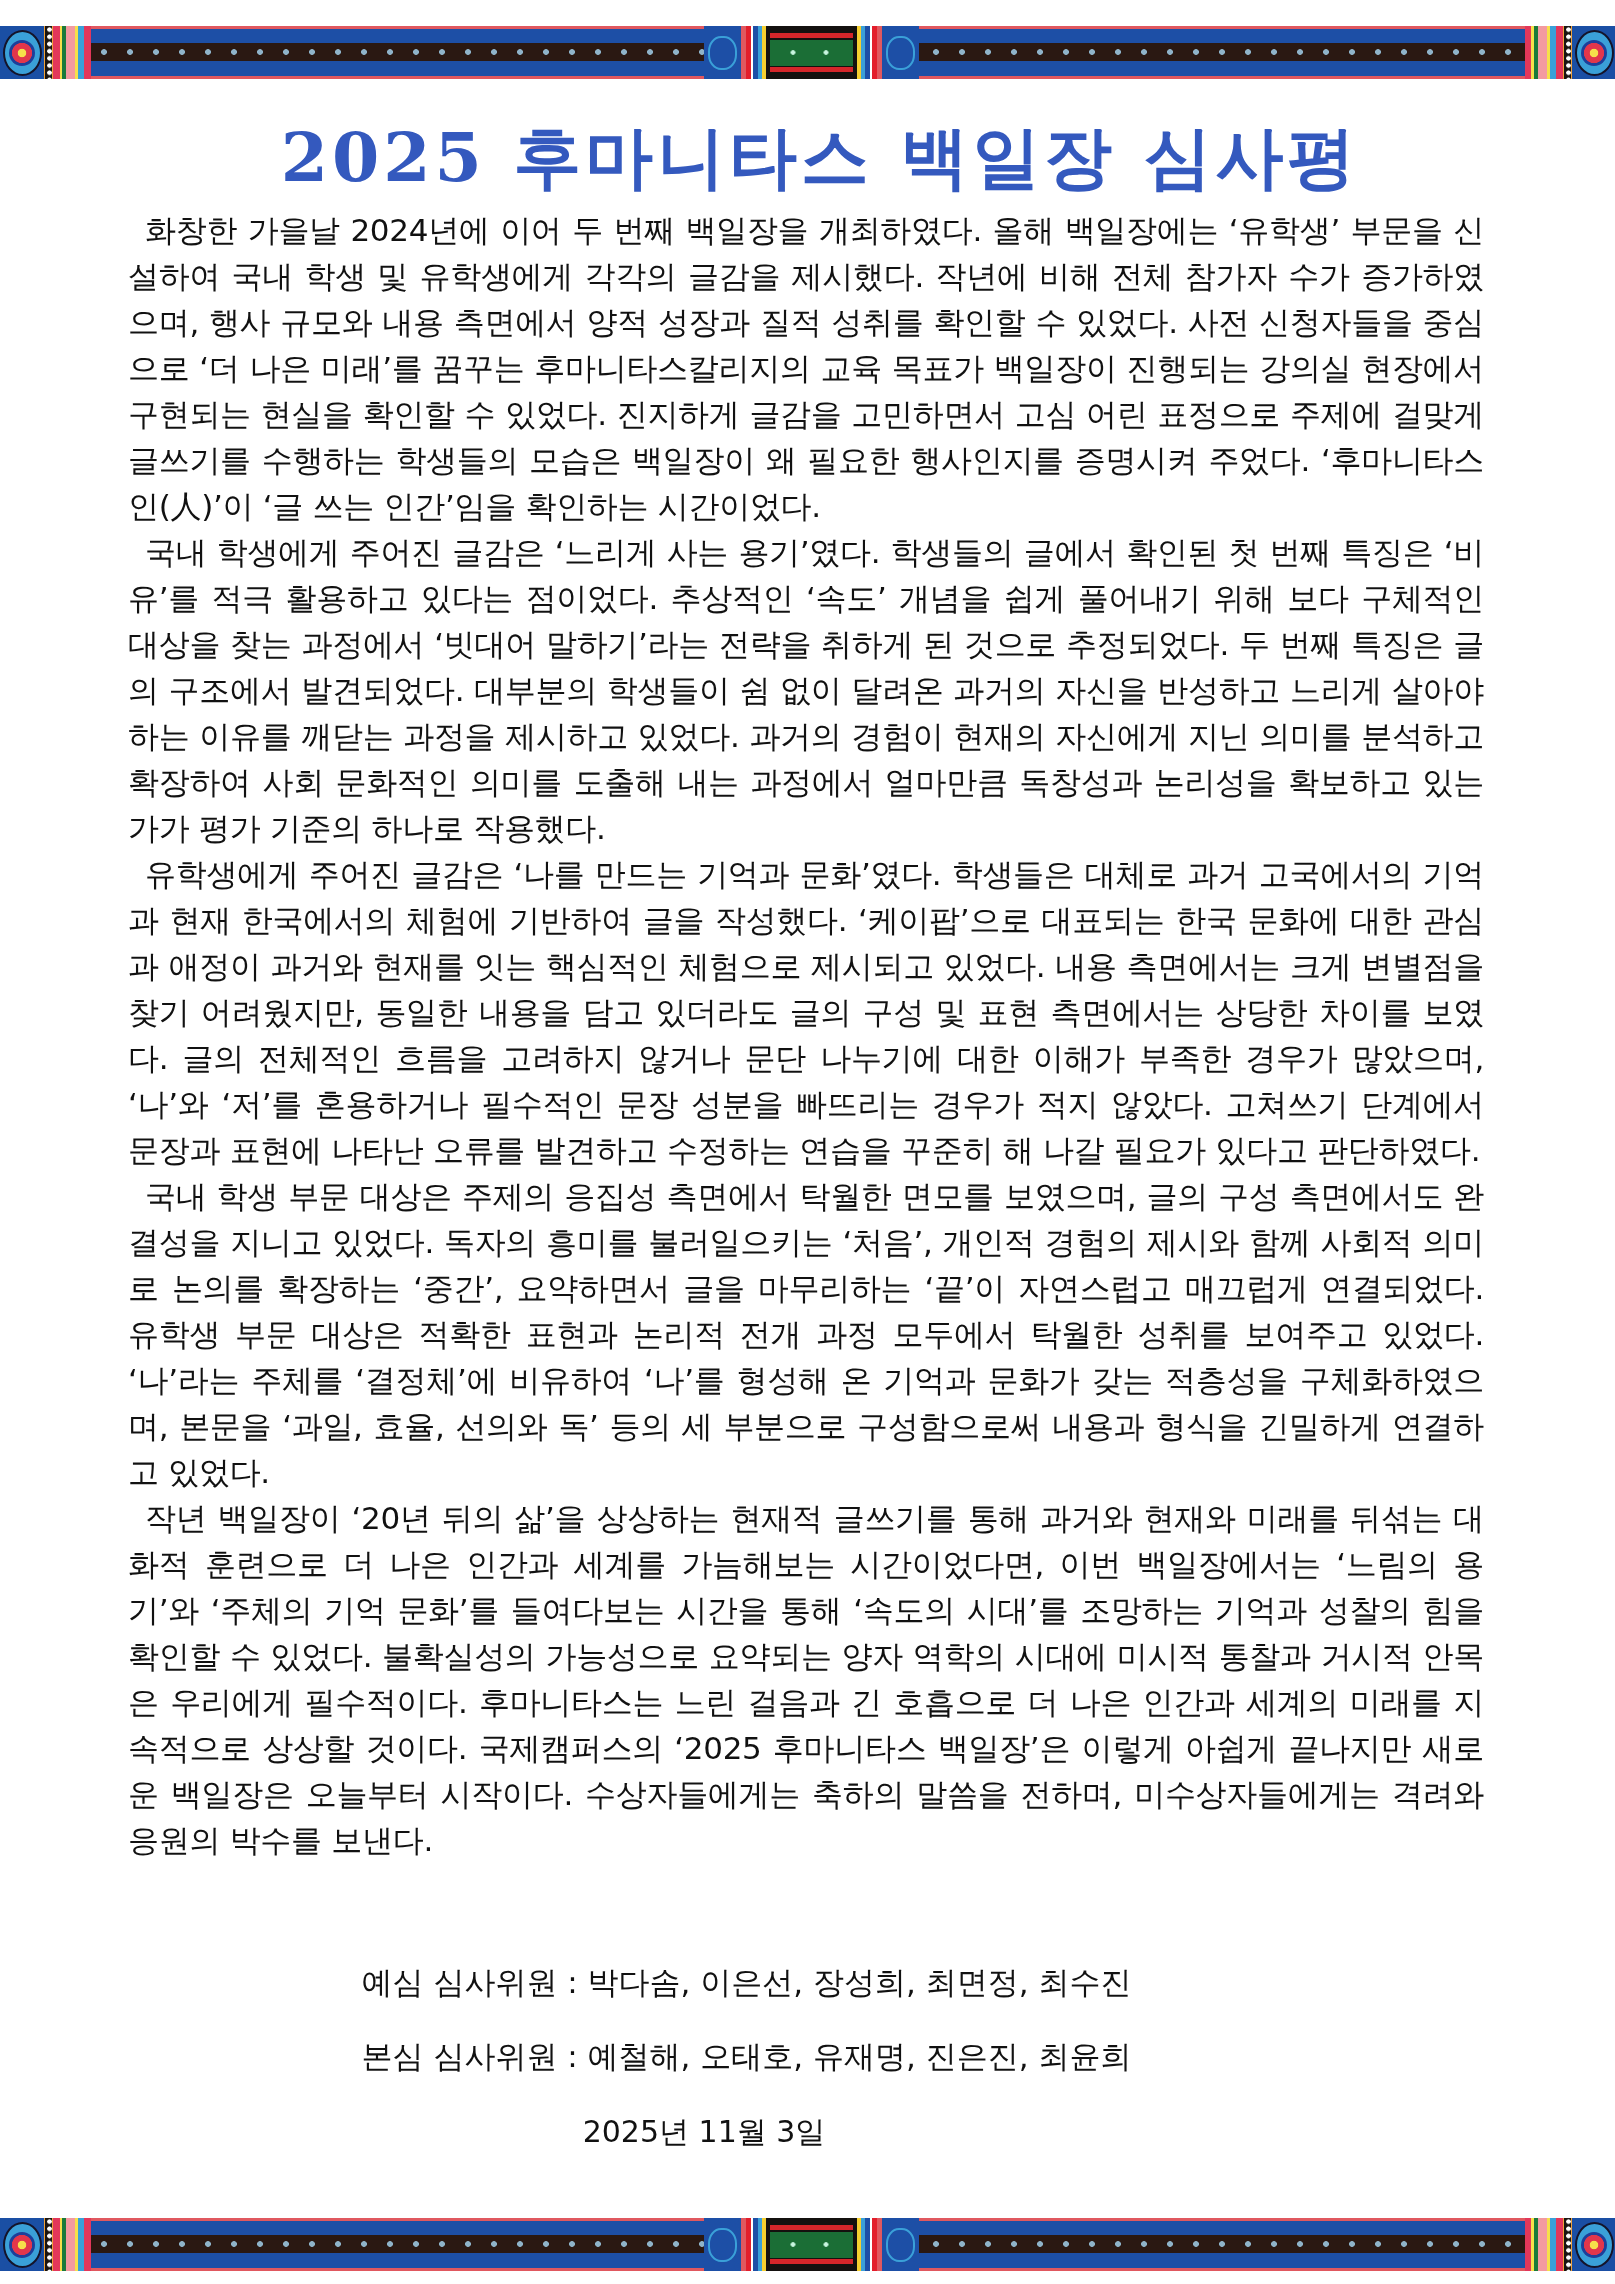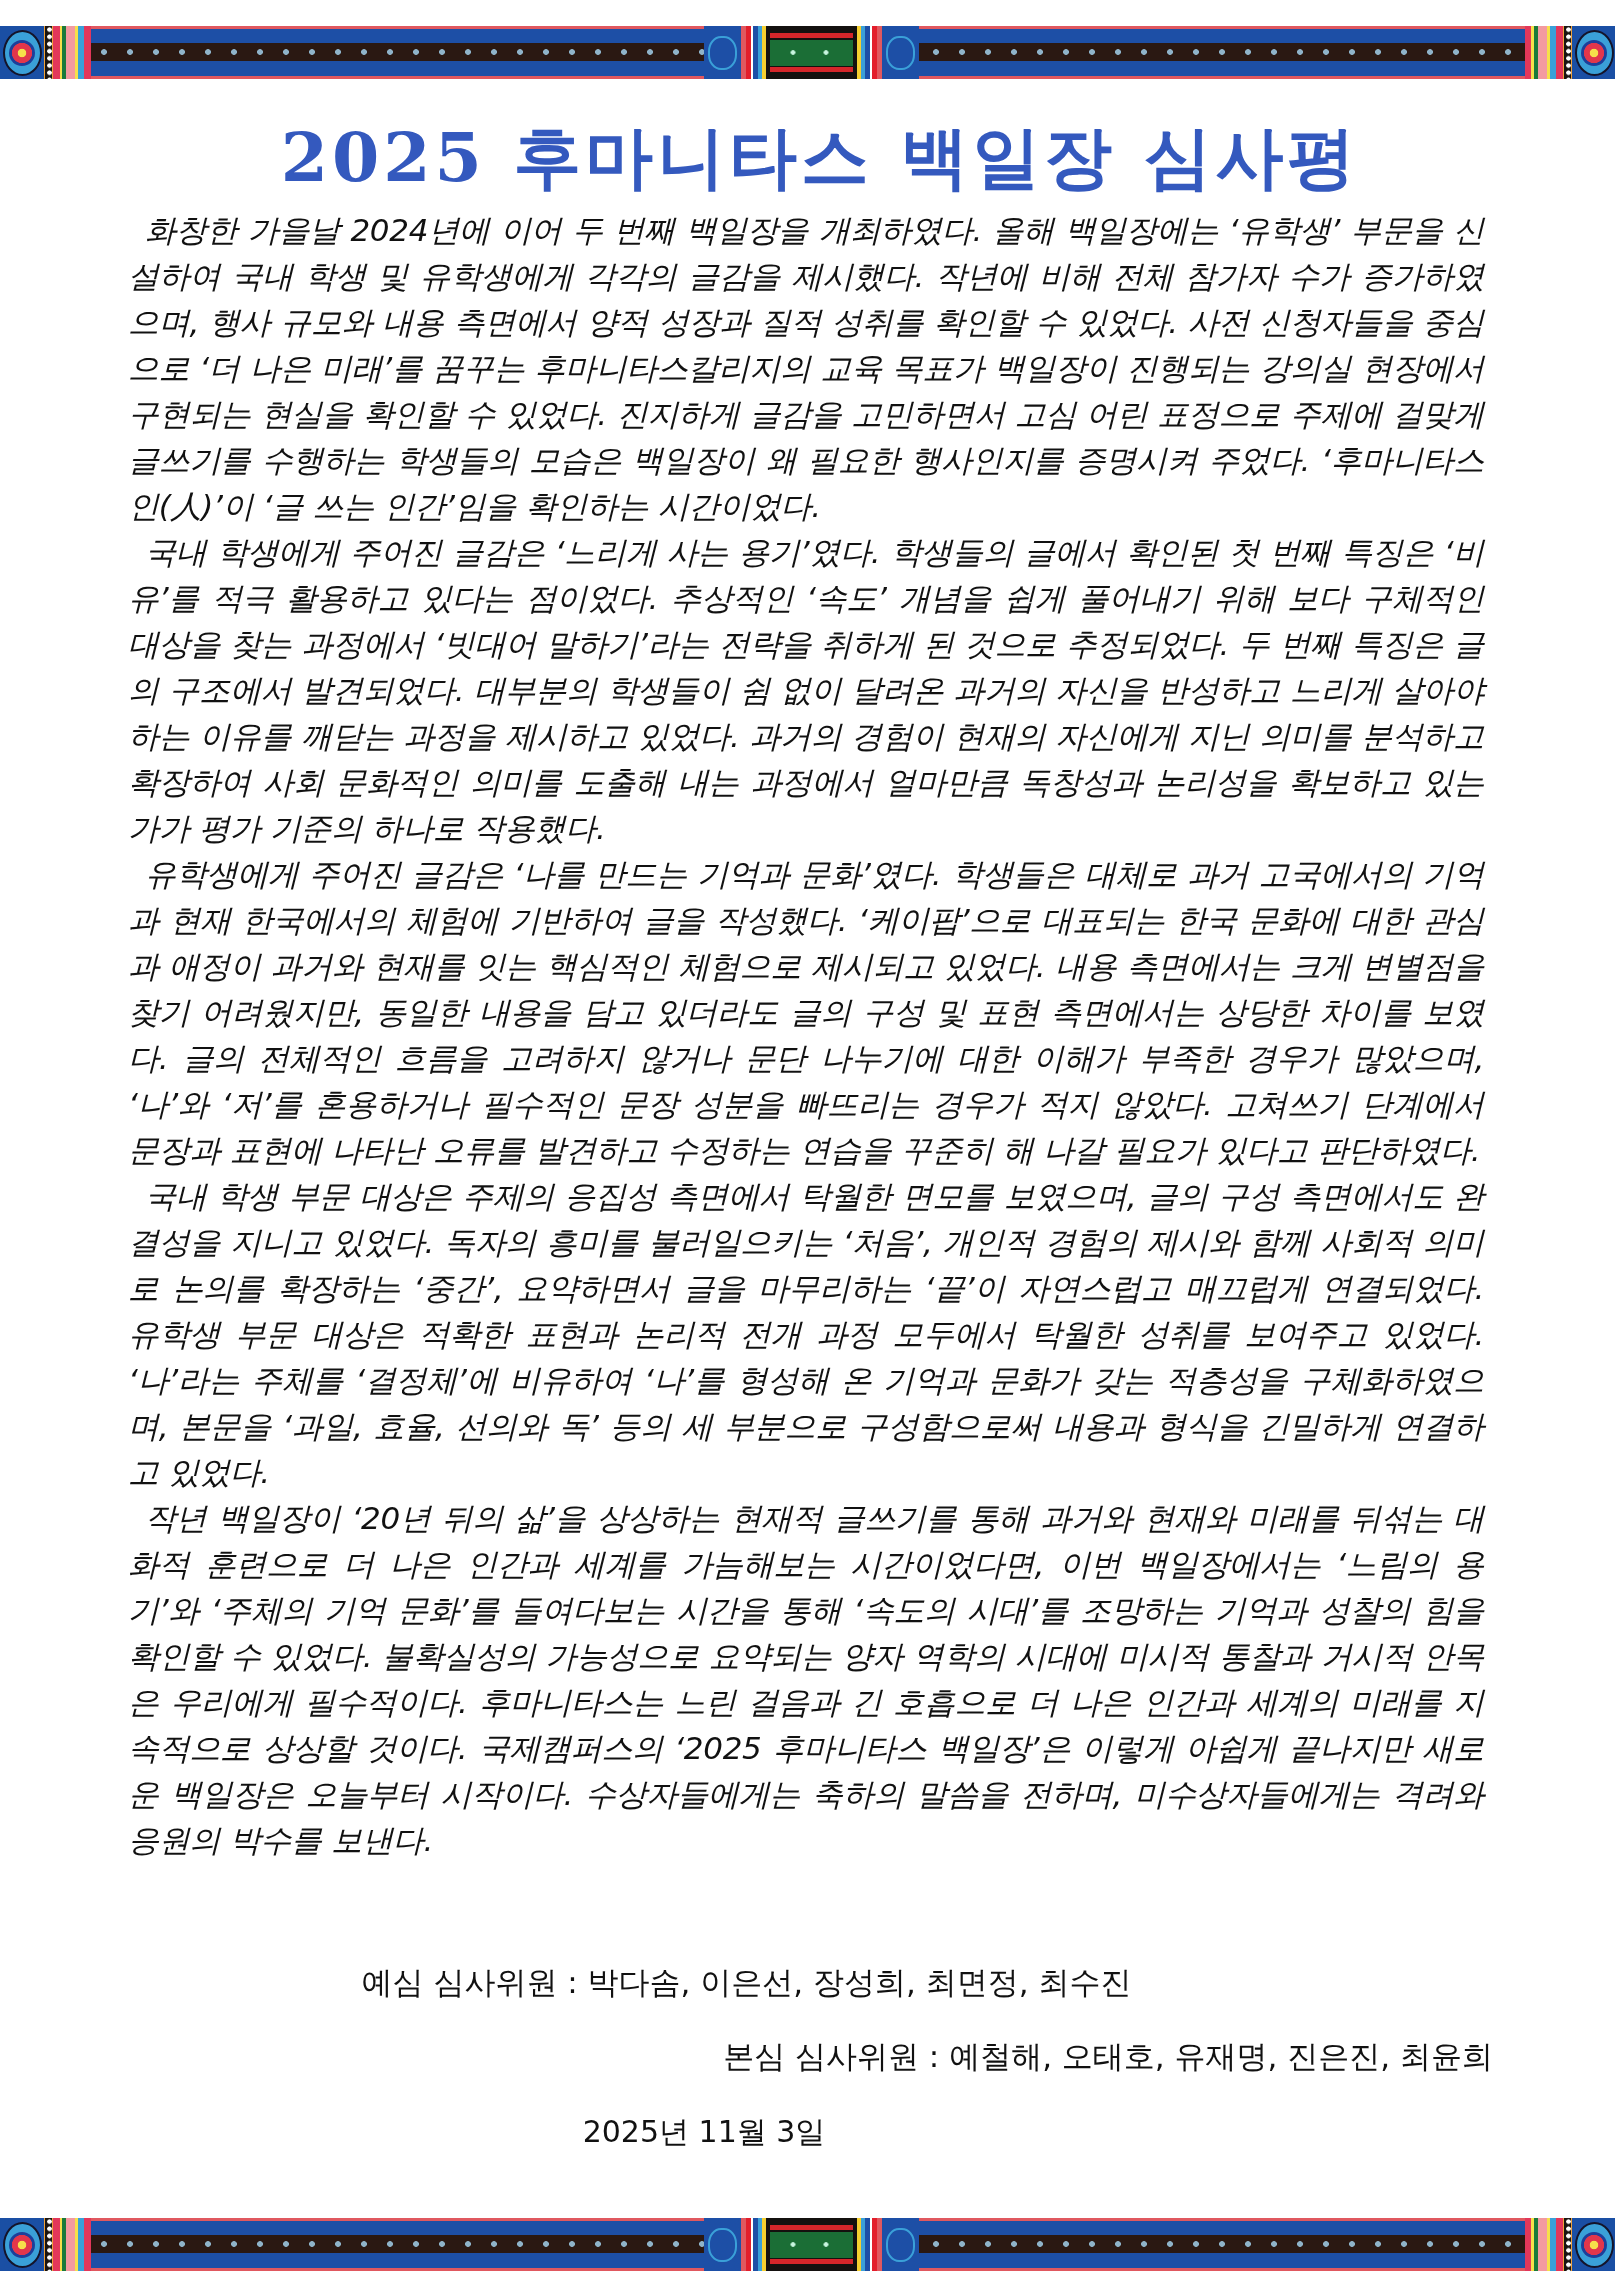--- a/index.html
+++ b/index.html
@@ -48,26 +48,26 @@
     display: flex; align-items: center; }
 
   
   .title { position: absolute; left: 0; top: 103px; width: 1616px; text-align: center;
     font-family: "DejaVu Serif", "Liberation Serif", serif; font-weight: bold;
     font-size: 68px; color: #3459be; letter-spacing: 3.9px; line-height: 85px; }
 
   .body-text { position: absolute; left: 128px; top: 207px; width: 1356px;
     font-family: "DejaVu Sans", "Liberation Sans", sans-serif;
     font-size: 31px; line-height: 46px; text-align: justify; letter-spacing: -0.3px; }
-  .body-text p { margin: 0; text-indent: 17px; font-style: italic; }
+  .body-text p { margin: 0; text-indent: 17px; }
 
   .judges { position: absolute; left: 0; width: 1493px; text-align: center;
     font-family: "DejaVu Sans", "Liberation Sans", sans-serif; font-size: 31px; }
   .judges.prelim { top: 1962px; }
-  .judges.final { top: 2036px; text-align: right; }
+  .judges.final { top: 2036px; }
   .date { position: absolute; left: 0; top: 2112px; width: 1408px; text-align: center;
     font-family: "DejaVu Sans", "Liberation Sans", sans-serif; font-size: 30px; }
 </style>
 </head>
 <body>
 
 <div class="border-band top">
   <div class="band-base"></div>
   <div class="band-dots"></div>
   <div class="end-cap left">

